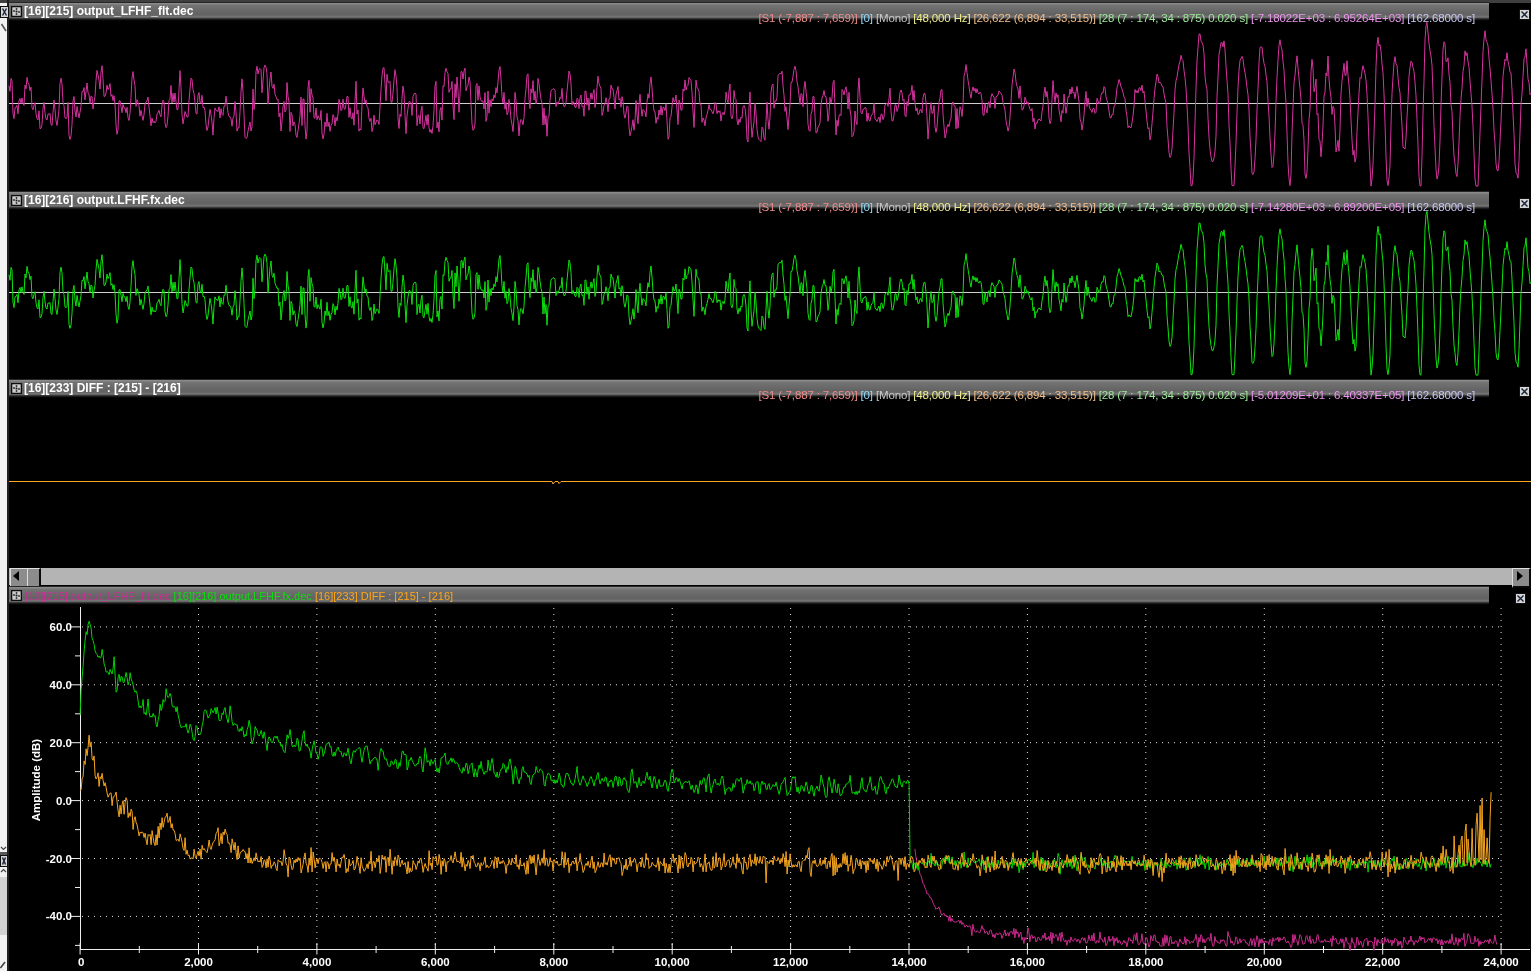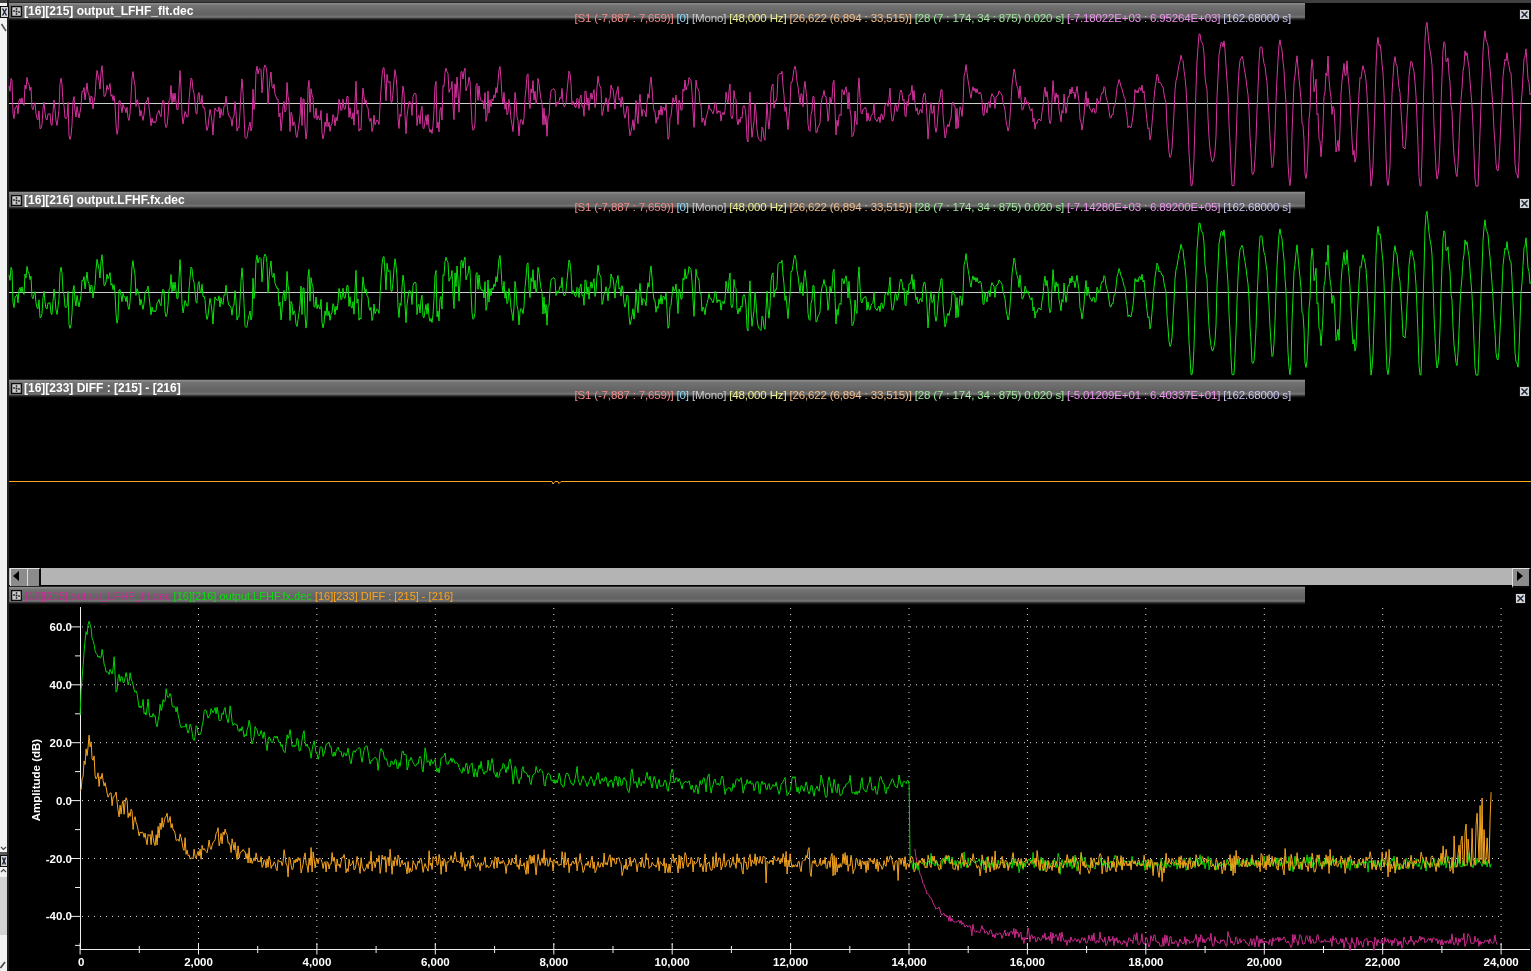--- a/index.html
+++ b/index.html
@@ -1,18 +1,18 @@
 <!DOCTYPE html>
 <html><head><meta charset="utf-8"><style>
 html,body{margin:0;padding:0;width:1531px;height:971px;background:#000;overflow:hidden}
 body{position:relative;font-family:"Liberation Sans",sans-serif}
 .top{position:absolute;left:0;top:0;width:1531px;height:3px;background:#3f3f3f}
 .strip{position:absolute;left:0;top:3px;width:7px;height:968px;background:#f1f1f1}
 .colb{position:absolute;left:7px;top:0;width:2px;height:971px;background:#1f1f1f}
-.bar{position:absolute;left:9px;width:1296px;height:20px;
+.bar{position:absolute;left:9px;width:1480px;height:20px;
  background:linear-gradient(to bottom,#262626 0px,#262626 1px,#8a8a8a 1px,#8a8a8a 2px,#747474 3px,
  #626262 12px,#6a6a6a 14px,#7b7b7b 15px,#383838 16.5px,#0b0b0b 18px,#000 19px);}
 .bicon{position:absolute;left:2px;top:4px}
 .ttl{position:absolute;left:15px;top:2px;font-size:12px;font-weight:bold;color:#fff;
  line-height:15px;white-space:pre}
 .stat{position:absolute;right:14px;top:10px;font-size:11.5px;line-height:13px;white-space:pre;letter-spacing:-0.15px}
 .c1{color:#f28b8b}.c2{color:#8fd8f8}.c3{color:#c9c9c9}.c4{color:#efee8e}
 .c5{color:#f2bd8a}.c6{color:#9ee89a}.c7{color:#ee96ee}.c8{color:#c9c6f2}
 .xbtn{position:absolute}
 .sb{position:absolute;left:9px;top:568px;width:1522px;height:17px;background:#b4b4b4}
@@ -72,21 +72,21 @@
       <rect x="0.5" y="0.5" width="10" height="10" fill="#d6d6d6" stroke="#101010"></rect>
       <path d="M2.5 2.5 L8.5 8.5 M8.5 2.5 L2.5 8.5" stroke="#16233a" stroke-width="1.4"></path>
     </svg></div>
 <div class="bar" style="top:379px">
     <svg class="bicon" width="11" height="11" viewBox="0 0 11 11">
       <rect x="0.5" y="0.5" width="10" height="10" fill="#cdcdcd" stroke="#0d0d0d" stroke-width="1.6" rx="1"></rect>
       <path d="M5.5 2.2 L5.5 3.8 M2.2 5 L3.8 5 M7.2 6 L8.8 6 M5.5 7.2 L5.5 8.8" stroke="#111" stroke-width="1.5" fill="none"></path>
       <rect x="4.6" y="4.6" width="1.8" height="1.8" fill="#111"></rect>
     </svg>
     <span class="ttl">[16][233] DIFF : [215] - [216]</span>
-    <span class="stat"><span class="c1">[S1 (-7,887 : 7,659)]</span> <span class="c2">[0]</span> <span class="c3">[Mono]</span> <span class="c4">[48,000 Hz]</span> <span class="c5">[26,622 (6,894 : 33,515)]</span> <span class="c6">[28 (7 : 174, 34 : 875) 0.020 s]</span> <span class="c7">[-5.01209E+01 : 6.40337E+01]</span> <span class="c8">[162.68000 s]</span></span>
+    <span class="stat"><span class="c1">[S1 (-7,887 : 7,659)]</span> <span class="c2">[0]</span> <span class="c3">[Mono]</span> <span class="c4">[48,000 Hz]</span> <span class="c5">[26,622 (6,894 : 33,515)]</span> <span class="c6">[28 (7 : 174, 34 : 875) 0.020 s]</span> <span class="c7">[-5.01209E+01 : 6.40337E+05]</span> <span class="c8">[162.68000 s]</span></span>
   </div>
 <div class="xbtn" style="left:1519px;top:383px;width:11px;height:11px"><svg width="11" height="11" viewBox="0 0 11 11">
       <rect x="0.5" y="0.5" width="10" height="10" fill="#d6d6d6" stroke="#101010"></rect>
       <path d="M2.5 2.5 L8.5 8.5 M8.5 2.5 L2.5 8.5" stroke="#16233a" stroke-width="1.4"></path>
     </svg></div>
 <div class="sb">
  <div class="sbtn" style="left:1px;width:16px">
       <div class="arrL"></div>
     </div>
  <div class="sbtn" style="left:18px;width:11px"></div>

